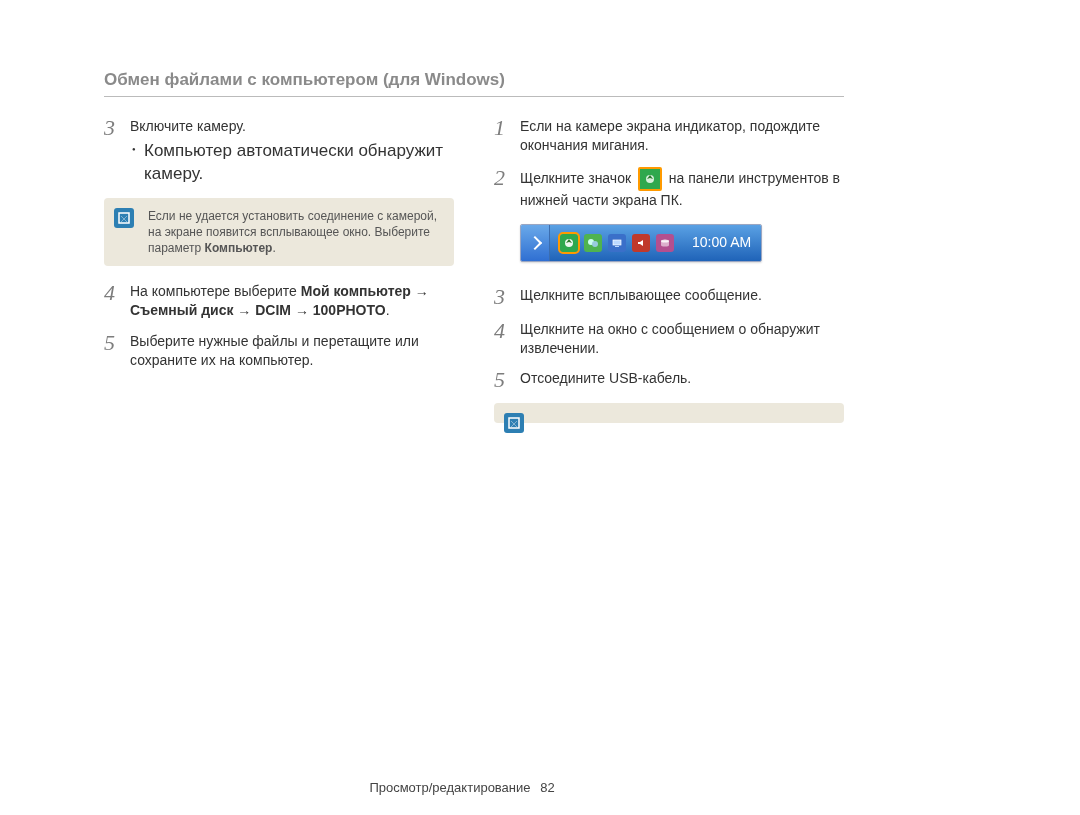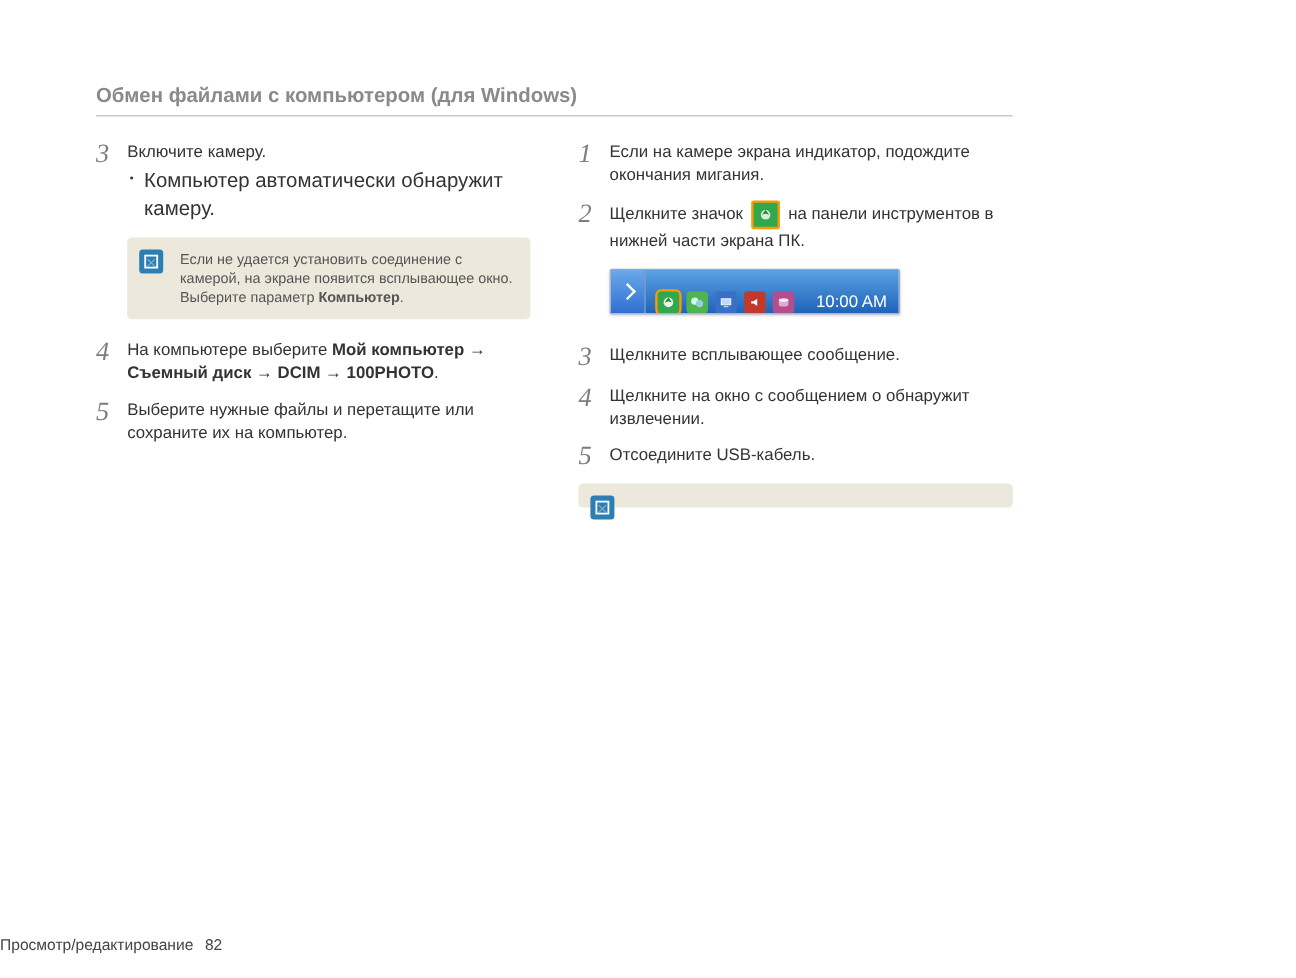--- a/index.html
+++ b/index.html
@@ -7,21 +7,21 @@
     padding: 0;
     background: #fff;
     font-family: Arial, Helvetica, sans-serif;
     color: #333;
   }
   .page {
     width: 924px;
     height: 815px;
     position: relative;
     box-sizing: border-box;
-    padding: 70px 80px 20px 80px;
+    padding: 70px 80px 20px 104px;
   }
   .header-title {
     font-size: 17px;
     font-weight: bold;
     color: #8a8a8a;
     border-bottom: 1px solid #bbb;
     padding-bottom: 6px;
     margin-bottom: 20px;
   }
   .cols {
@@ -123,21 +123,21 @@
   .tb-chevron {
     width: 8px;
     height: 8px;
     border-right: 2px solid #fff;
     border-top: 2px solid #fff;
     transform: rotate(45deg);
   }
   .tb-tray {
     background: linear-gradient(#5aa1e4, #1f63b8);
     display: flex;
-    align-items: flex-end;
+    align-items: center;
     padding: 0 10px;
     gap: 6px;
   }
   .tb-ico {
     width: 18px;
     height: 18px;
     border-radius: 3px;
     display: flex;
     align-items: center;
     justify-content: center;
@@ -166,20 +166,21 @@
     justify-content: center;
     font-size: 12px;
     vertical-align: middle;
     margin: 0 3px;
   }
   .footer {
     position: absolute;
     bottom: 20px;
     left: 0;
     right: 0;
+    text-align: center;
     font-size: 13px;
     color: #444;
   }
   .footer .pg {
     margin-left: 6px;
   }
 </style>
 </head>
 <body>
 
@@ -192,21 +193,21 @@
     <div class="col">
 
       <div class="step">
         <div class="step-num">3</div>
         <div class="step-body">
           <span>Включите камеру.</span>
           <div class="bullet">Компьютер автоматически обнаружит камеру.</div>
         </div>
       </div>
 
-      <div class="note-box" style="margin-left:26px;">
+      <div class="note-box" style="">
         <div class="note-icon">
           <svg width="14" height="14" viewBox="0 0 14 14">
               <rect x="2" y="2" width="10" height="10" fill="none" stroke="#fff" stroke-width="1.5"></rect>
               <path d="M4 5 L10 11 M10 5 L4 11" stroke="#fff" stroke-width="1" opacity="0.4"></path>
             </svg>
         </div>
         <span>Если не удается установить соединение с камерой, на экране появится всплывающее окно. Выберите параметр </span><b>Компьютер</b><span>.</span>
       </div>
 
       <div class="step">

